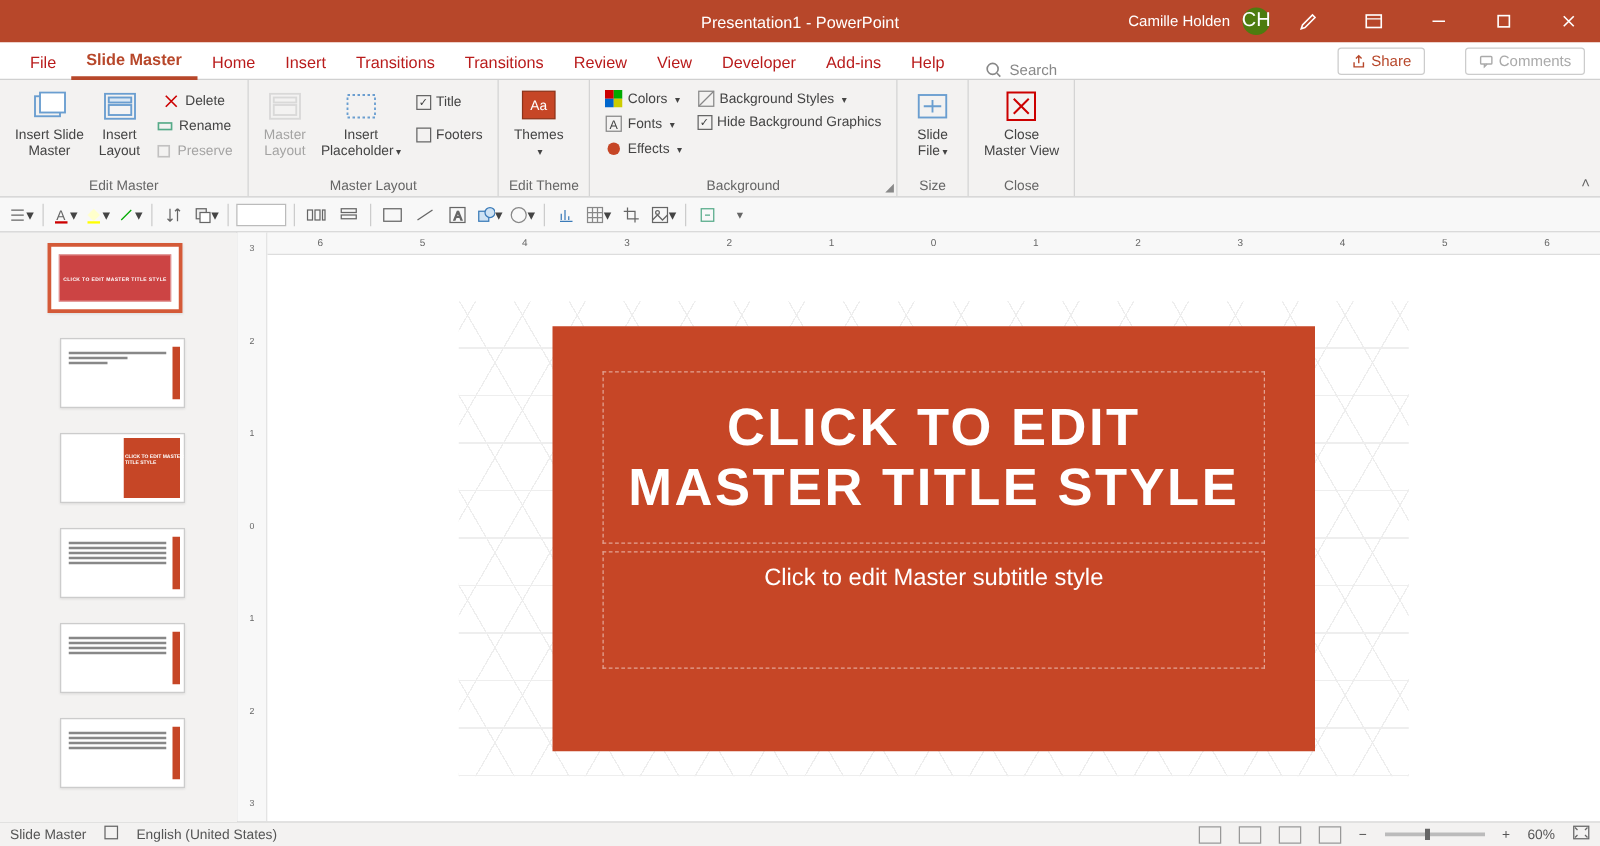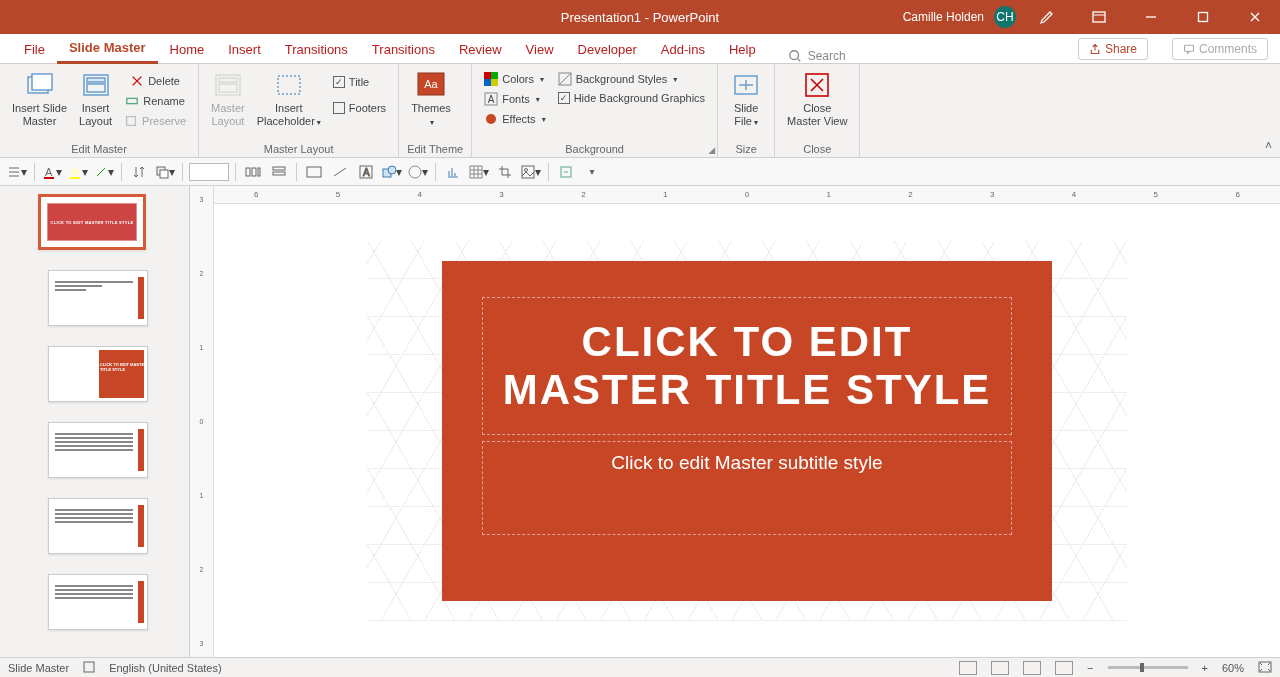--- a/index.html
+++ b/index.html
@@ -2,32 +2,32 @@
 <html><head>
 <meta charset="utf-8">
 <style>
 * { margin: 0; padding: 0; box-sizing: border-box; font-family: "Segoe UI", sans-serif; }
 body { background: #fff; width: 1280px; height: 677px; overflow: hidden; font-size: 12px; color: #444; }
 
 
 .titlebar { height: 34px; background: #b7472a; display: flex; align-items: center; color: #fff; position: relative; justify-content: center; }
 .titlebar .title { position: absolute; left: 50%; transform: translateX(-50%); font-size: 13px; }
 .titlebar .user { margin-left: auto; display: flex; align-items: center; gap: 10px; padding-right: 4px; }
-.titlebar .avatar { width: 22px; height: 22px; border-radius: 50%; background: #0f766e; color: #fff; display: flex; align-items: center; justify-content: center; font-size: 12px; }
+.titlebar .avatar { width: 22px; height: 22px; border-radius: 50%; background: #4d7c0f; color: #fff; display: flex; align-items: center; justify-content: center; font-size: 16px; }
 .titlebar .winbtn { width: 42px; height: 34px; display: flex; align-items: center; justify-content: center; cursor: pointer; }
 .titlebar .winbtn svg { stroke: #fff; fill: none; }
 
 
 .tabs { height: 30px; background: #fff; display: flex; align-items: flex-end; padding: 0 12px; border-bottom: 1px solid #d0d0d0; position: relative; }
 .tab { padding: 6px 12px; font-size: 13px; color: #b91c1c; cursor: pointer; }
 .tab.active { color: #b7472a; font-weight: 600; border-bottom: 3px solid #b7472a; margin-bottom: -1px; }
 .tabs .search { display: flex; align-items: center; gap: 6px; color: #888; padding: 0 20px; }
-.tabs .right-buttons { margin-left: auto; display: flex; gap: 24px; padding-bottom: 3px; }
+.tabs .right-buttons { margin-left: auto; display: flex; gap: 6px; padding-bottom: 3px; }
 .share-btn, .comments-btn { border: 1px solid #ccc; border-radius: 3px; padding: 3px 10px; background: #fff; font-size: 12px; display: flex; align-items: center; gap: 4px; cursor: pointer; }
-.comments-btn { color: #aaa; }
+.comments-btn { color: #aaa; margin-left: 26px; }
 .share-btn { color: #b7472a; }
 
 
 .ribbon { height: 94px; background: #f3f2f1; border-bottom: 1px solid #d0d0d0; display: flex; position: relative; }
 .ribbon-group { border-right: 1px solid #d4d4d4; padding: 4px 8px 2px 8px; display: flex; flex-direction: column; }
 .ribbon-group .group-content { flex: 1; display: flex; align-items: flex-start; gap: 4px; }
 .ribbon-group .group-label { text-align: center; font-size: 11px; color: #666; padding-top: 2px; }
 .bigbtn { display: flex; flex-direction: column; align-items: center; justify-content: flex-start; padding: 2px 4px; cursor: pointer; text-align: center; font-size: 11px; line-height: 1.15; min-width: 40px; }
 .bigbtn .icon-box { width: 30px; height: 30px; display: flex; align-items: center; justify-content: center; margin-bottom: 2px; }
 .smallbtn { display: flex; align-items: center; gap: 4px; padding: 2px 4px; cursor: pointer; font-size: 11px; white-space: nowrap; }

